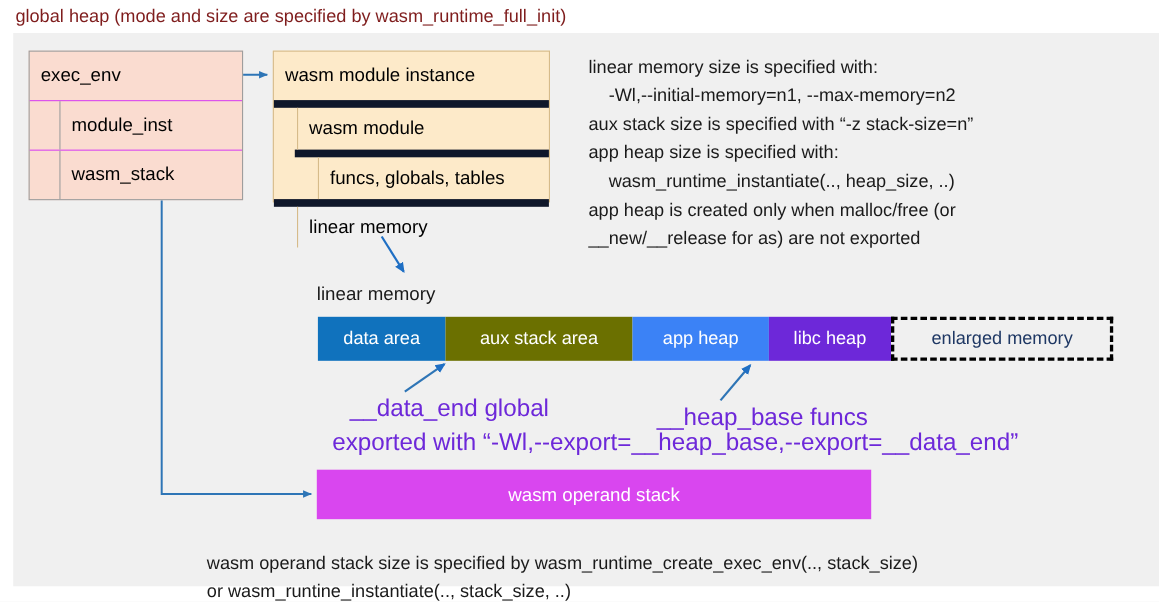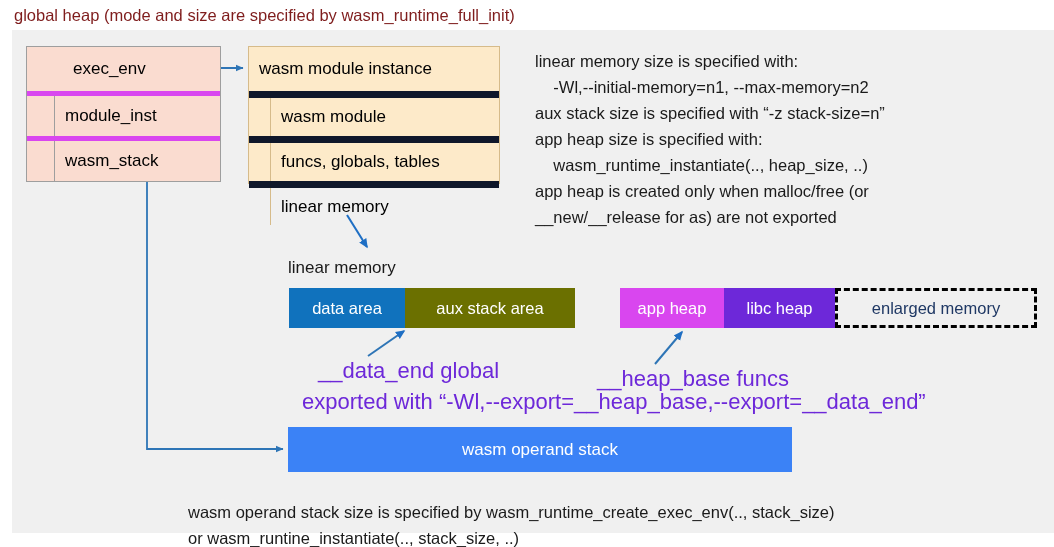--- a/index.html
+++ b/index.html
@@ -24,22 +24,22 @@
 
   
   .boxgrp{position:absolute;box-sizing:border-box;}
   .row{box-sizing:border-box;display:flex;align-items:center;}
   .row .indent{box-sizing:border-box;height:100%;flex:0 0 auto;}
   .row .cell{box-sizing:border-box;height:100%;display:flex;align-items:center;
              padding-left:10px;font-size:17px;}
 
   
   .pink{background:#fadcd0;border:1px solid #9e9e9e;}
-  .pink .row{border-top:5px solid #d946ef;}
-  .pink .row:first-child{border-top:none;padding-left:36px;}
+  .pink .row{border-top:1px solid #d946ef;}
+  .pink .row:first-child{border-top:none;}
   .pink .indent{border-right:1px solid #9e9e9e;}
 
   
   .cream{background:#fdeac9;border:1px solid #d6bb8a;}
   .cream .row{border-top:7px solid #0f172a;}
   .cream .row:first-child{border-top:none;}
   .cream .indent{border-right:1px solid #d6bb8a;}
 
   
   .notes{
@@ -58,21 +58,21 @@
 
   
   .anno{position:absolute;font-size:22px;color:#6d28d9;white-space:nowrap;}
   .anno-data-end{left:318px;top:358px;}
   .anno-heap-base{left:597px;top:366px;}
   .anno-exported{left:302px;top:389px;}
 
   
   .opstack{
     position:absolute;left:288px;top:427px;width:504px;height:45px;
-    background:#3b82f6;color:#fff;font-size:17px;
+    background:#d946ef;color:#fff;font-size:17px;
     display:flex;align-items:center;justify-content:center;
   }
   .bottom-note{
     position:absolute;left:188px;top:483px;width:860px;
     font-size:16.5px;line-height:26px;color:#1a1a1a;white-space:pre;margin-top:16px;
   }
 </style>
 </head>
 <body>
 
@@ -118,21 +118,21 @@
   </div>
 
   <div class="boxgrp cream" style="left:248px;top:46px;width:252px;height:138px;">
     <div class="row" style="height:44px;">
       <div class="cell">wasm module instance</div>
     </div>
     <div class="row" style="height:45px;">
       <div class="indent" style="width:22px;"></div>
       <div class="cell">wasm module</div>
     </div>
-    <div class="row" style="height:45px;">
+    <div class="row" style="height:45px;margin-left:19px;">
       <div class="indent" style="width:22px;"></div>
       <div class="cell">funcs, globals, tables</div>
     </div>
     <div class="row" style="height:44px;">
       <div class="indent" style="width:22px;"></div>
       <div class="cell">linear memory</div>
     </div>
   </div>
 
   <div class="notes">linear memory size is specified with:
@@ -141,21 +141,21 @@
 app heap size is specified with:
     wasm_runtime_instantiate(.., heap_size, ..)
 app heap is created only when malloc/free (or
 __new/__release for as) are not exported</div>
 
   <div class="lm-label">linear memory</div>
 
   <div class="membar">
     <div class="seg" style="width:116px;background:#1072bd;">data area</div>
     <div class="seg" style="width:170px;background:#6b7000;">aux stack area</div>
-    <div class="seg" style="width:104px;background:#d946ef;margin-left:45px;">app heap</div>
+    <div class="seg" style="width:124px;background:#3b82f6;">app heap</div>
     <div class="seg" style="width:111px;background:#6d28d9;">libc heap</div>
     <div class="seg dashed" style="width:202px;">enlarged memory</div>
   </div>
 
   <div class="anno anno-data-end">__data_end global</div>
   <div class="anno anno-heap-base">__heap_base funcs</div>
   <div class="anno anno-exported">exported with “-Wl,--export=__heap_base,--export=__data_end”</div>
 
   <div class="opstack">wasm operand stack</div>
 

